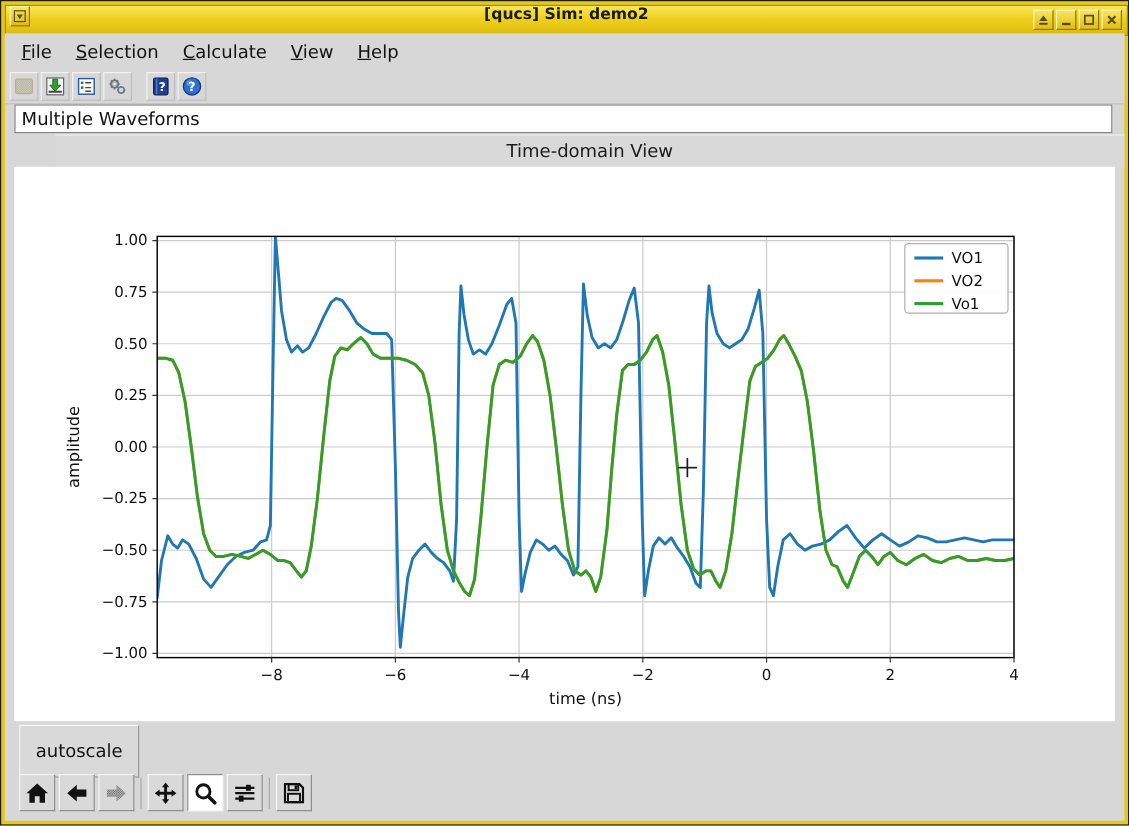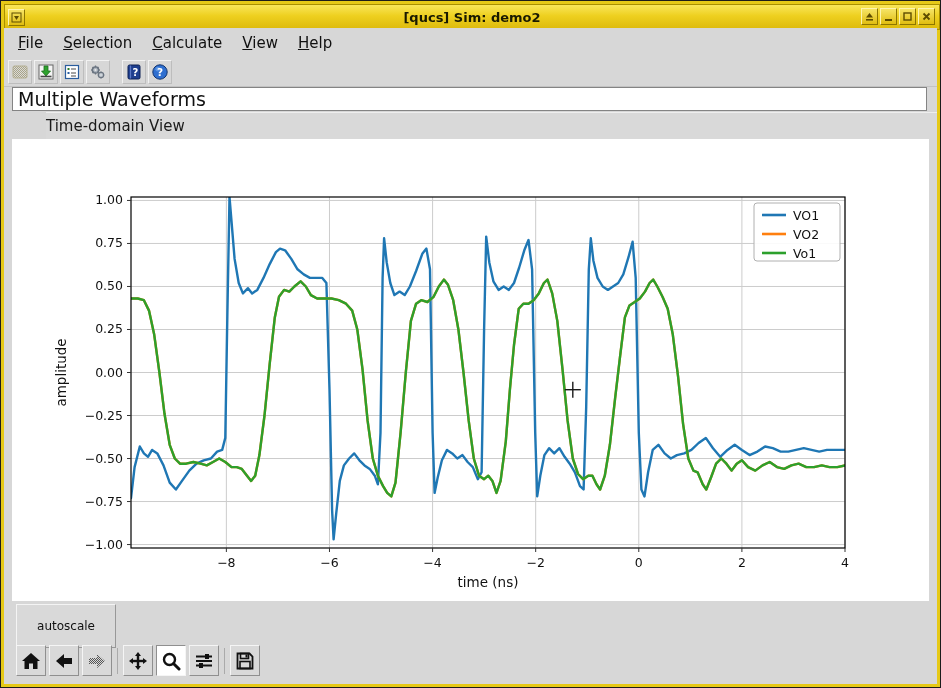--- a/index.html
+++ b/index.html
@@ -1,21 +1,21 @@
 <!DOCTYPE html>
 <html><head>
 <meta charset="utf-8">
 <style>
   html,body{margin:0;padding:0;background:#777;font-family:"DejaVu Sans",sans-serif;}
   .window{position:relative;width:941px;height:688px;box-sizing:border-box;
     border:1px solid #1c1c1c;background:#e6c917;overflow:hidden;}
   
   .titlebar{position:absolute;left:3px;top:3px;right:0;height:24px;
     background:linear-gradient(180deg,#f9e65a 0%,#eed01f 45%,#ddba0c 100%);
-    border:1px solid #a98f00;display:flex;align-items:center;}
+    border:1px solid #a98f00;display:flex;align-items:flex-start;}
   .title-text{position:absolute;left:0;right:0;text-align:center;
     font-size:13px;font-weight:bold;color:#1a1a00;}
   .tb-btn{width:17px;height:17px;margin:0 1px;box-sizing:border-box;
     background:linear-gradient(180deg,#f6e466,#e0bd10);
     border:1px solid #8d7600;border-top-color:#fdf4b0;border-left-color:#fdf4b0;
     display:flex;align-items:center;justify-content:center;flex:0 0 auto;}
   .tb-left{margin-left:3px;}
   .tb-right{position:absolute;right:3px;top:3px;display:flex;}
   .tb-glyph{display:block;}
   
@@ -27,31 +27,31 @@
   
   .toolbar{position:absolute;left:0;top:29px;right:0;height:29px;display:flex;
     align-items:center;padding-left:4px;background:#d7d7d7;border-bottom:1px solid #c2c2c2;}
   .tool-btn{width:24px;height:24px;margin-right:2px;box-sizing:border-box;
     background:#d7d7d7;border:1px solid #bdbdbd;border-top-color:#f2f2f2;border-left-color:#f2f2f2;
     display:flex;align-items:center;justify-content:center;}
   .tool-gap{width:10px;}
   
   .wave-list{position:absolute;left:8px;right:10px;top:59px;height:24px;
     background:#ffffff;border:1px solid #848484;box-sizing:border-box;}
-  .wave-item{font-size:19px;color:#111;line-height:22px;padding-left:5px;}
+  .wave-item{font-size:15px;color:#111;line-height:22px;padding-left:5px;}
   
   .view-header{position:absolute;left:0;right:0;top:84px;height:27px;background:#d9d9d9;
-    border-top:1px solid #eeeeee;font-size:15px;color:#1a1a1a;
+    border-top:1px solid #eeeeee;text-align:center;font-size:15px;color:#1a1a1a;
     line-height:27px;margin-left:42px;}
   
   .canvas{position:absolute;left:8px;top:111px;width:917px;height:462px;background:#ffffff;}
   
   .autoscale-btn{position:absolute;left:12px;top:576px;width:100px;height:44px;
     background:#d9d9d9;border:1px solid #989898;border-top-color:#f4f4f4;border-left-color:#f4f4f4;
-    font-size:12px;font-family:"DejaVu Sans",sans-serif;color:#111;}
+    font-size:15px;font-family:"DejaVu Sans",sans-serif;color:#111;}
   
   .navbar{position:absolute;left:12px;top:617px;height:31px;display:flex;align-items:center;}
   .nav-btn{width:30px;height:31px;margin-right:3px;box-sizing:border-box;background:#d9d9d9;
     border:1px solid #8f8f8f;border-top-color:#f5f5f5;border-left-color:#f5f5f5;
     display:flex;align-items:center;justify-content:center;padding:0;}
   .nav-btn.active{background:#ffffff;border:1px solid #f5f5f5;
     border-top-color:#8f8f8f;border-left-color:#8f8f8f;}
   .nav-sep{width:1px;height:26px;background:#aaaaaa;margin:0 5px 0 2px;}
 </style>
 </head>

